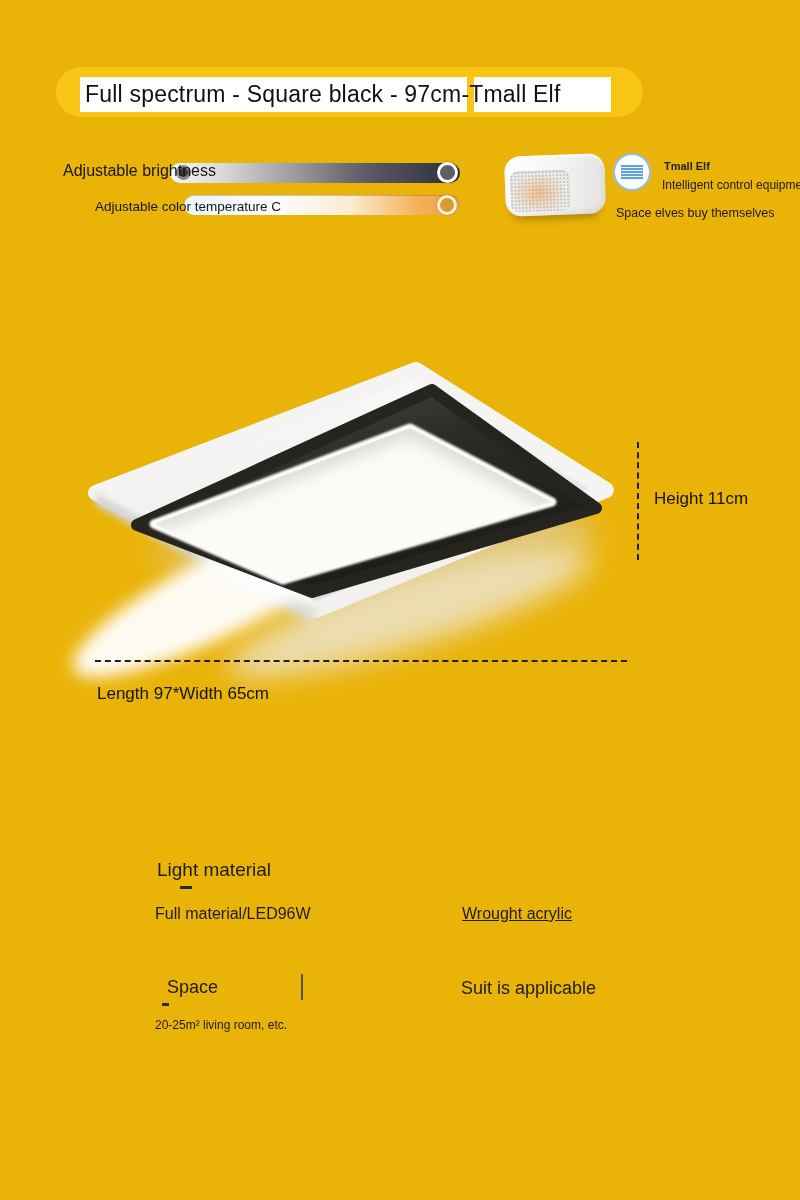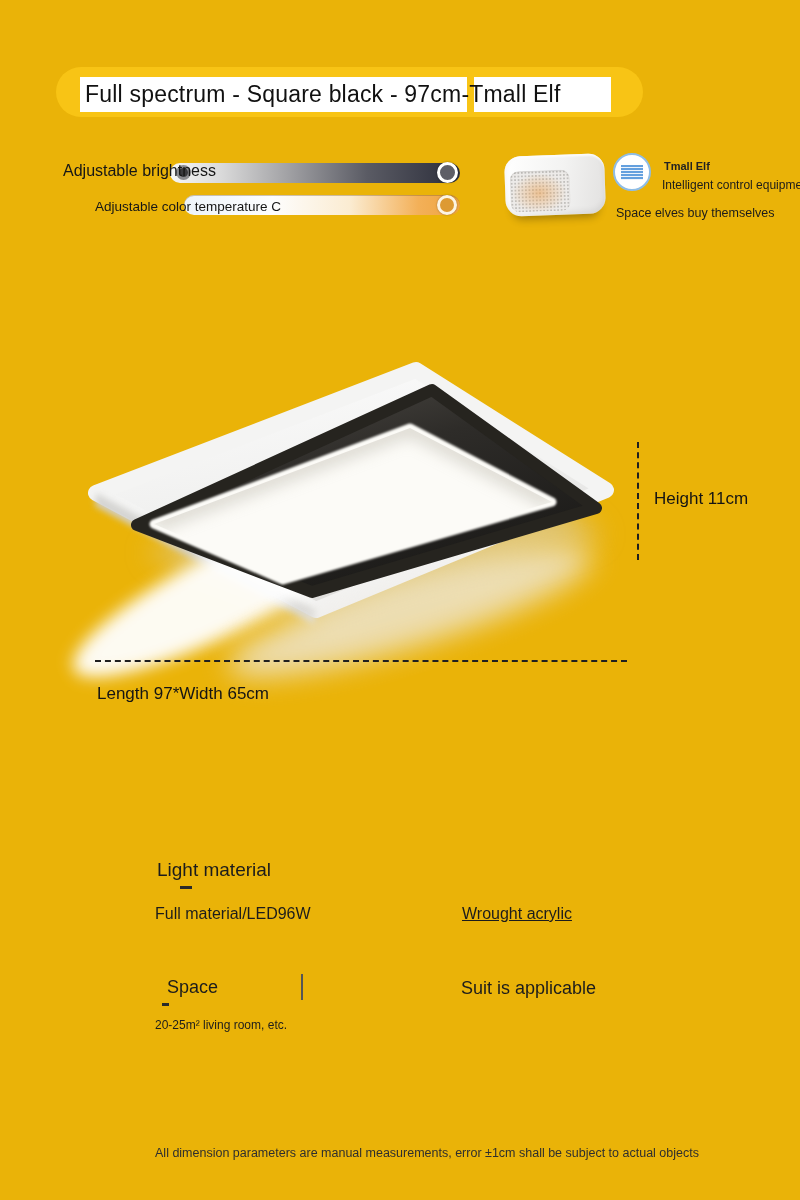--- a/index.html
+++ b/index.html
@@ -211,15 +211,14 @@
   <div class="abs spec-mark-1"></div>
   <div class="abs spec-light-value">Full material/LED96W</div>
   <div class="abs spec-material-value">Wrought acrylic</div>
 
   <div class="abs spec-h2">Space</div>
   <div class="abs spec-mark-2"></div>
   <div class="abs spec-divider"></div>
   <div class="abs spec-h3">Suit is applicable</div>
   <div class="abs spec-space-value">20-25m² living room, etc.</div>
 
-  <div class="abs disclaimer">All dimension parameters are manual measurements, error ±1cm shall be subject to actual objects</div>
 
 </div>
 
 </body></html>

